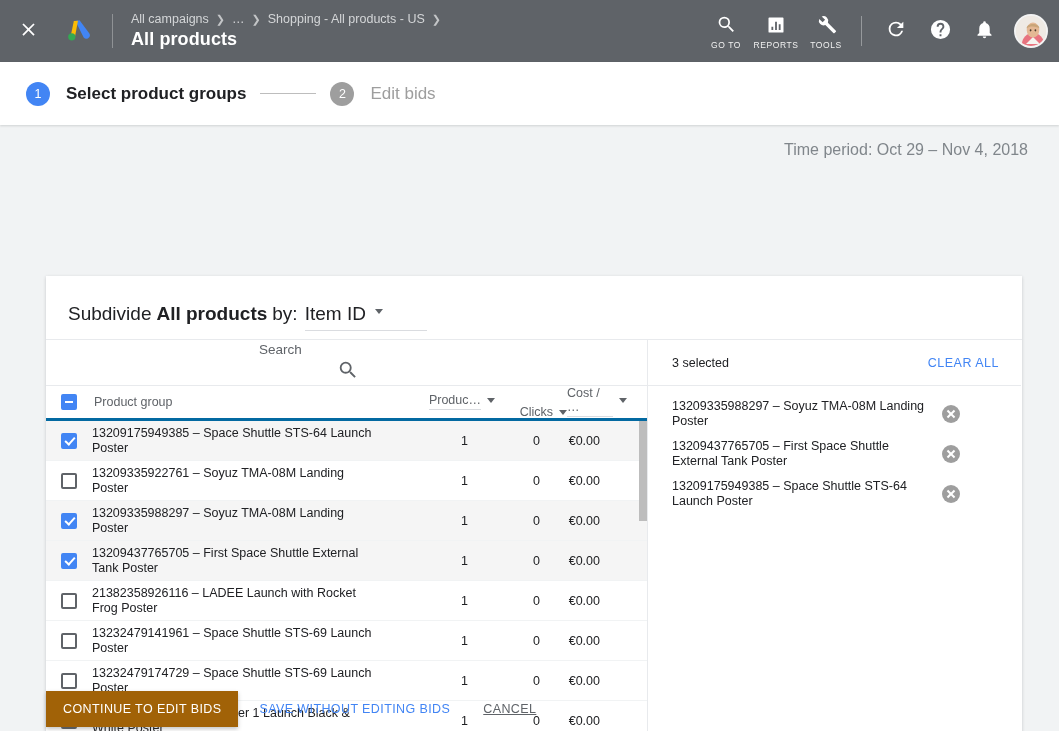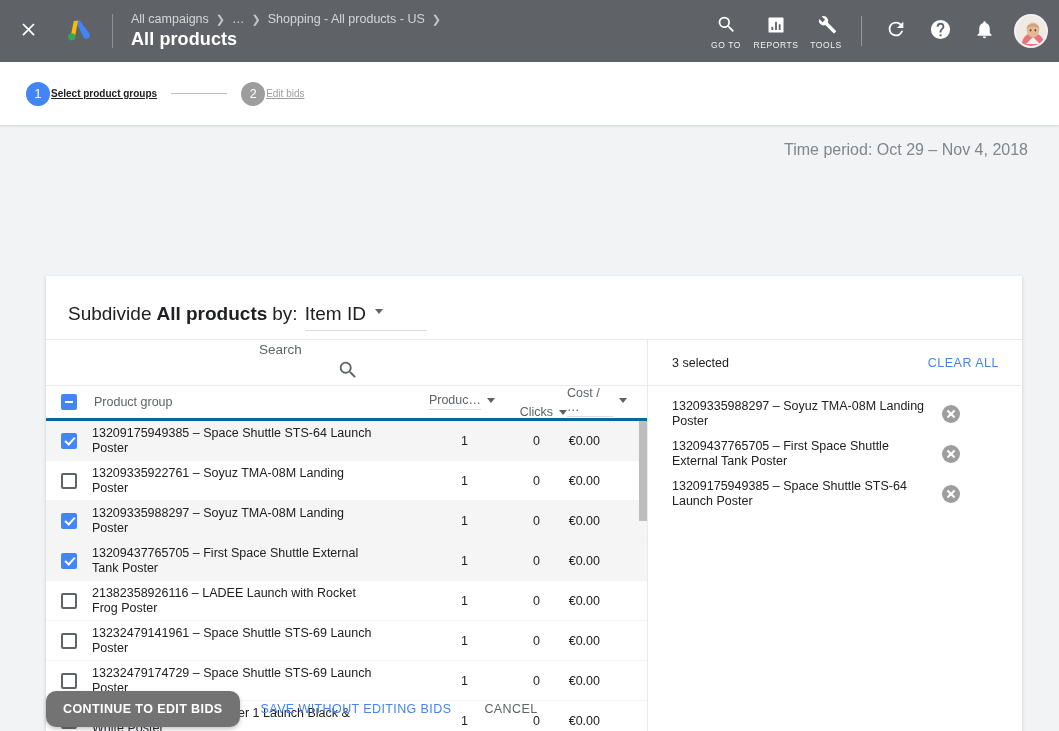--- a/index.html
+++ b/index.html
@@ -85,21 +85,21 @@
     position: relative; z-index: 3;
   }
   .step { display: flex; align-items: center; }
   .step-num {
     width: 24px; height: 24px; border-radius: 50%;
     display: flex; align-items: center; justify-content: center;
     color: #fff; font-size: 12.5px; font-weight: 500;
   }
   .step-num.active { background: #4285f4; }
   .step-num.inactive { background: #9e9e9e; }
-  .step-lbl { margin-left: 1px; font-size: 10px; text-decoration: underline; }
+  .step-lbl { margin-left: 16px; font-size: 17px; }
   .step-lbl.active { color: #202124; font-weight: 700; }
   .step-lbl.inactive { color: #9e9e9e; font-weight: 400; }
   .step-line { width: 56px; height: 1px; background: #bdbdbd; margin: 0 14px; }
 
   
   .body-area { position: relative; height: 606px; }
   .timeperiod {
     text-align: right; padding: 16px 31px 0 0;
     font-size: 16px; color: #80868b;
   }
@@ -246,35 +246,35 @@
   .rm-ico::before { transform: rotate(45deg); }
   .rm-ico::after  { transform: rotate(-45deg); }
 
   
   .footer {
     position: absolute; left: 0; top: 535px;
     width: 100%; padding: 31px 0 0 46px;
     display: flex; align-items: center;
   }
   .btn-primary {
-    background: #737373; color: #fff;
-    font-family: inherit; font-size: 12.5px; font-weight: 700;
+    background: #a16207; color: #fff;
+    font-family: inherit; font-size: 12.5px; font-weight: 400;
     letter-spacing: .4px;
-    border: none; border-radius: 10px;
+    border: none; border-radius: 0;
     padding: 11px 17px; cursor: pointer;
     box-shadow: 0 2px 4px rgba(60,64,67,.3);
   }
   .btn-text {
     background: transparent; border: none;
     font-family: inherit; font-size: 12.5px; font-weight: 500;
     letter-spacing: .4px; cursor: pointer;
     padding: 11px 12px; margin-left: 9px;
   }
   .btn-text.blue { color: #4285f4; }
-  .btn-text.grey { color: #5f6368; }
+  .btn-text.grey { color: #5f6368; text-decoration: underline; }
 </style>
 </head>
 <body>
 
 <div class="appbar">
 
   <div class="close-btn">
     <span>
       <svg viewBox="0 0 24 24">
           <path fill="#fff" d="M19 6.41L17.59 5 12 10.59 6.41 5 5 6.41 10.59 12 5 17.59 6.41 19 12 13.41 17.59 19 19 17.59 13.41 12z"></path>

